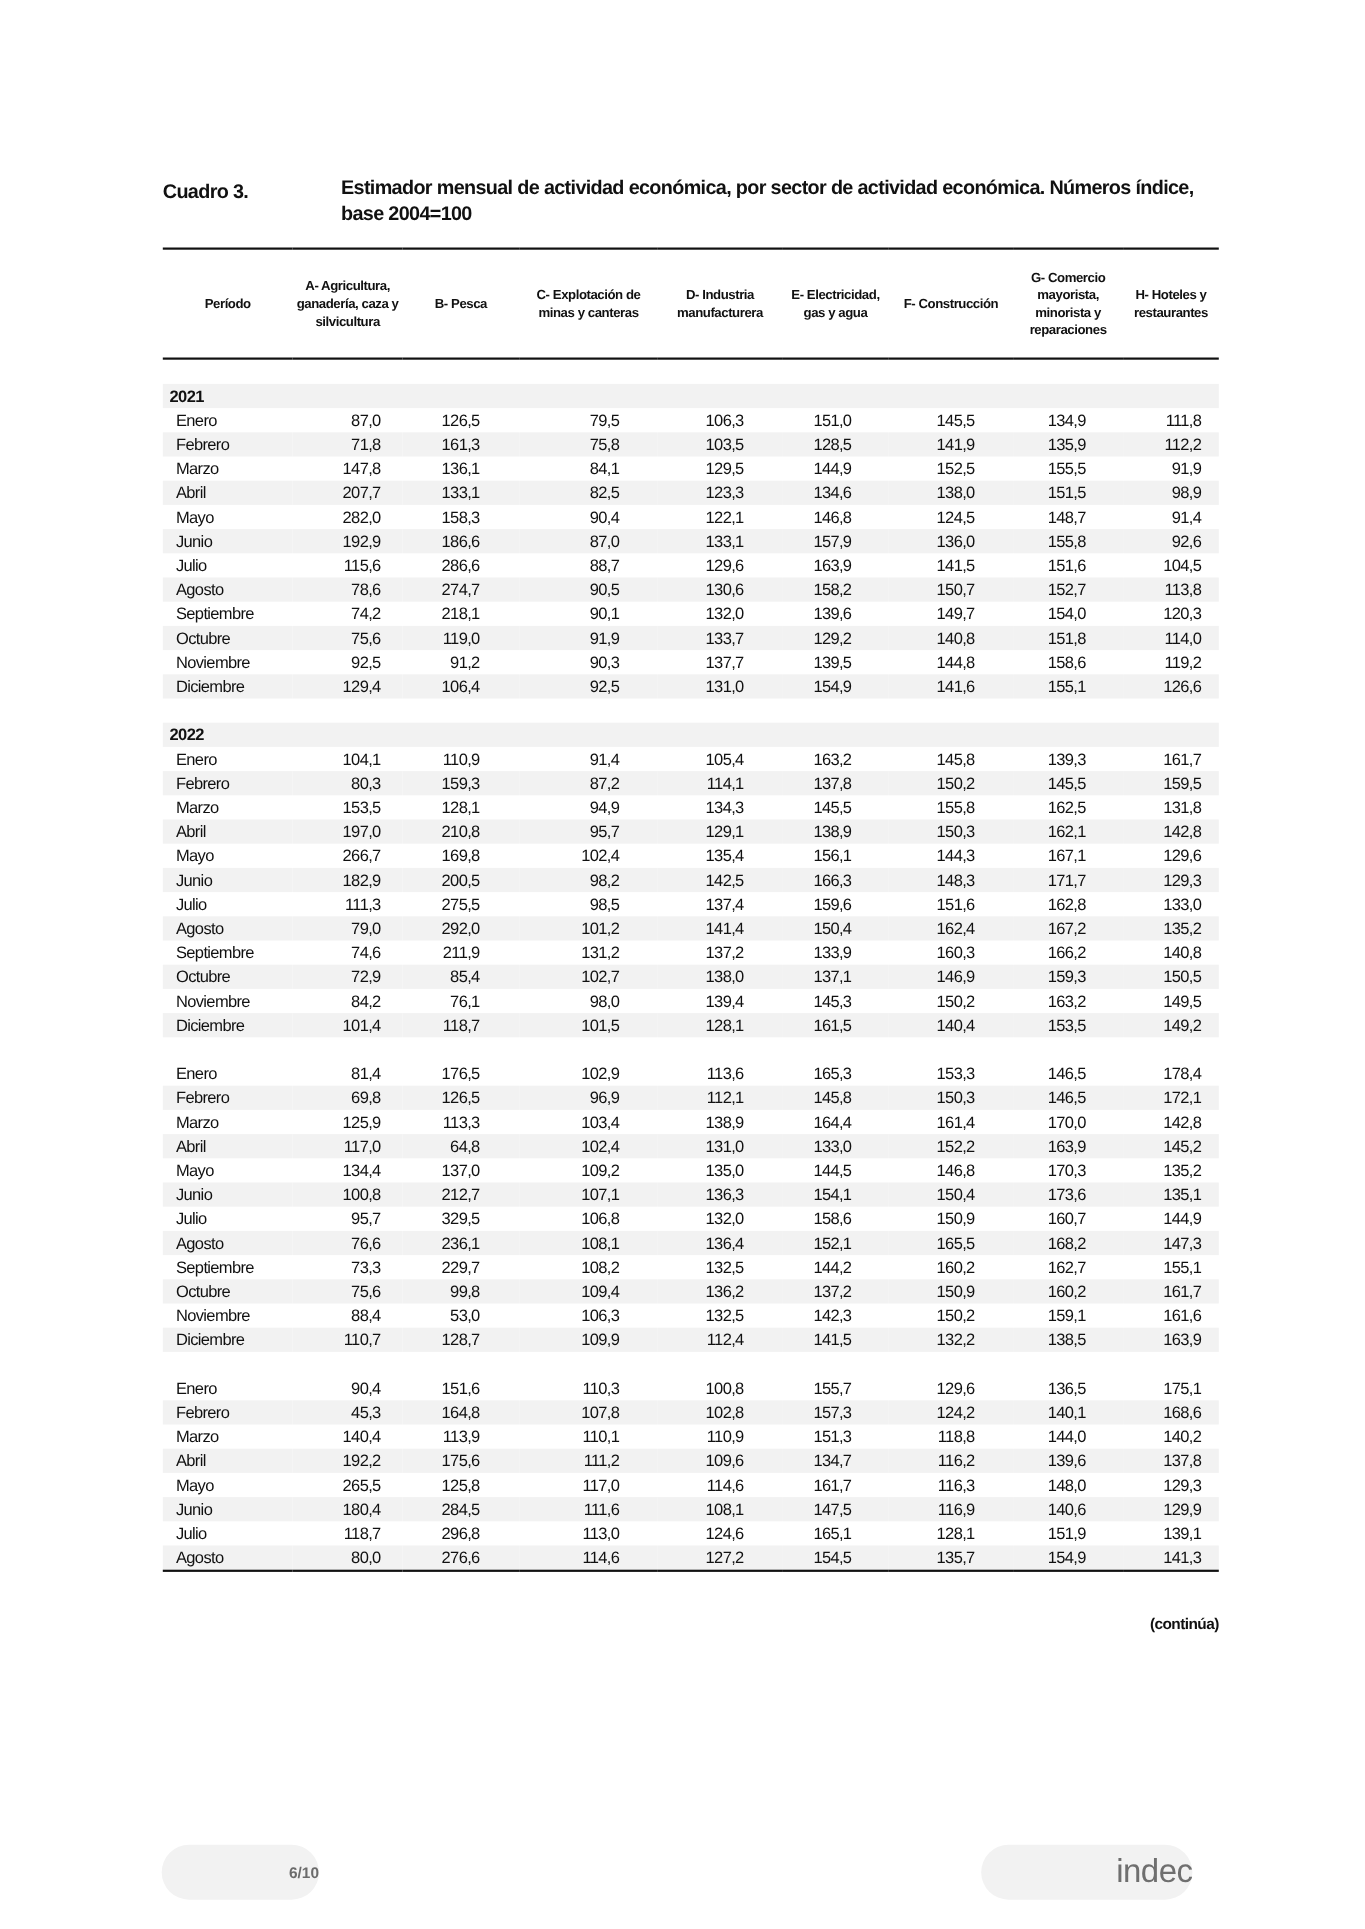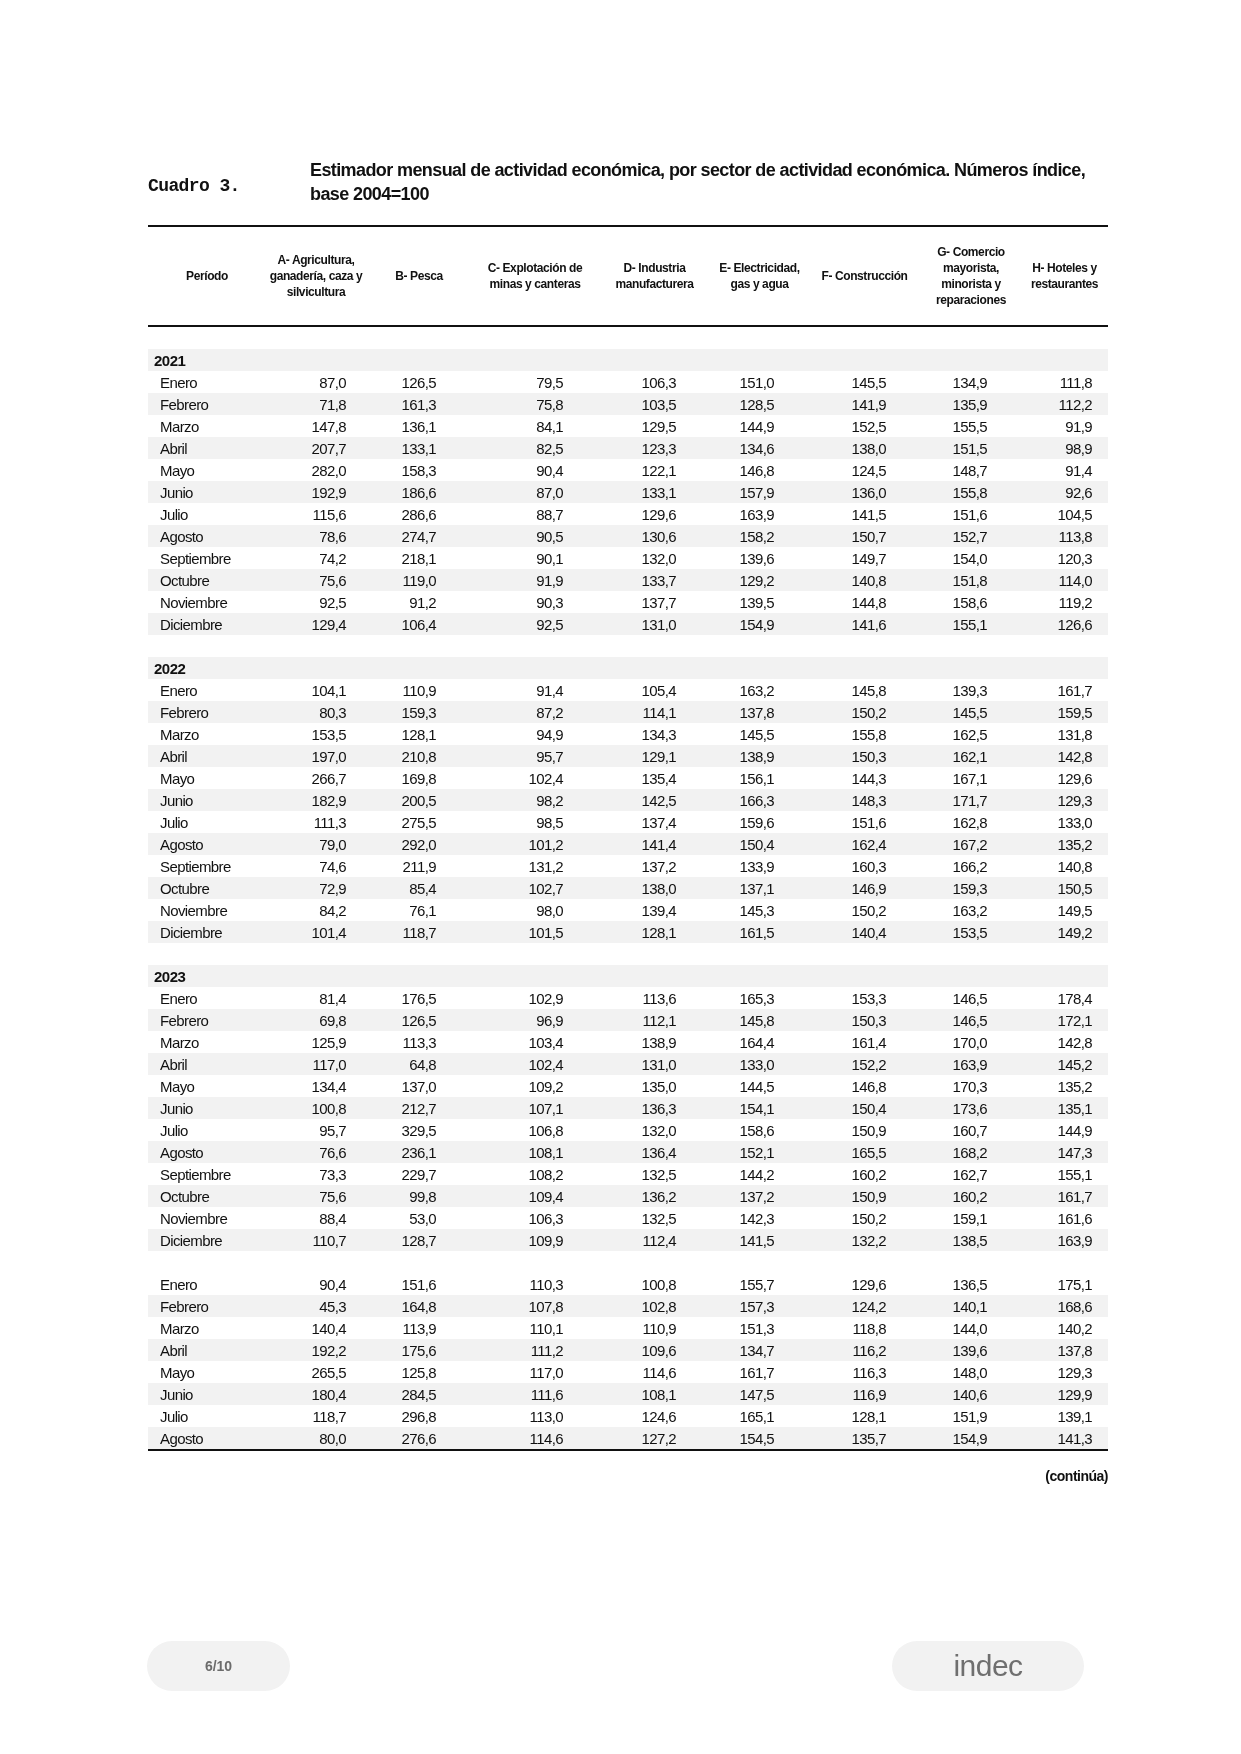--- a/index.html
+++ b/index.html
@@ -1,20 +1,20 @@
 <!DOCTYPE html>
 <html><head>
 <meta charset="utf-8">
 <style>
   html, body { margin: 0; padding: 0; background: #ffffff; }
   body { width: 1241px; height: 1754px; position: relative; overflow: hidden;
          font-family: "Liberation Sans", sans-serif; color: #111; }
   .caption { position: absolute; top: 158px; left: 148px; width: 960px; font-weight: bold;
              font-size: 18px; line-height: 24px; letter-spacing: -0.6px; }
-  .caption .label { position: absolute; left: 0; top: 16px; font-family: Liberation Mono, monospace; }
+  .caption .label { position: absolute; left: 0; top: 4px; }
   .caption .title { position: absolute; left: 162px; top: 0; width: 800px; }
   table.data { position: absolute; top: 225px; left: 148px; width: 960px;
                border-collapse: collapse; table-layout: fixed; }
   table.data col.c-period { width: 118px; }
   table.data col.c-a { width: 100px; }
   table.data col.c-b { width: 106px; }
   table.data col.c-c { width: 126px; }
   table.data col.c-d { width: 113px; }
   table.data col.c-e { width: 97px; }
   table.data col.c-f { width: 113px; }
@@ -37,22 +37,22 @@
   td.n-a { padding-right: 20px !important; }
   td.n-b { padding-right: 36px !important; }
   td.n-c { padding-right: 35px !important; }
   td.n-d { padding-right: 35px !important; }
   td.n-e { padding-right: 34px !important; }
   td.n-f { padding-right: 35px !important; }
   td.n-g { padding-right: 34px !important; margin-top: 48px; }
   td.n-h { padding-right: 16px !important; }
   .continua { position: absolute; top: 1468px; left: 948px; width: 160px; text-align: right;
               font-weight: bold; font-size: 14px; letter-spacing: -0.5px; }
-  .pill { position: absolute; top: 1641px; height: 50px; border-radius: 25px; background: #f2f2f2;
-          display: flex; align-items: center; justify-content: center; }
+  .pill { position: absolute; top: 1677px; height: 50px; border-radius: 25px; background: #f2f2f2;
+          display: flex; align-items: center; justify-content: flex-end; }
   .pill.page { left: 147px; width: 143px; }
   .pill.page span { font-weight: bold; font-size: 14px; color: #6b6b6b; }
   .pill.logo { left: 892px; width: 192px; }
   .pill.logo span { font-size: 30px; color: #6f6f6f; letter-spacing: -0.5px; font-weight: normal; }
 </style>
 </head>
 <body>
 
 <div class="caption">
   <span class="label">Cuadro 3.</span>
@@ -357,23 +357,20 @@
         <td class="num n-c">101,5</td>
         <td class="num n-d">128,1</td>
         <td class="num n-e">161,5</td>
         <td class="num n-f">140,4</td>
         <td class="num n-g">153,5</td>
         <td class="num n-h">149,2</td>
       </tr>
       <tr class="spacer">
         <td colspan="9"></td>
       </tr>
-      <tr class="year">
-        <td colspan="9">2023</td>
-      </tr>
       <tr class="month">
         <td class="period">Enero</td>
         <td class="num n-a">81,4</td>
         <td class="num n-b">176,5</td>
         <td class="num n-c">102,9</td>
         <td class="num n-d">113,6</td>
         <td class="num n-e">165,3</td>
         <td class="num n-f">153,3</td>
         <td class="num n-g">146,5</td>
         <td class="num n-h">178,4</td>

